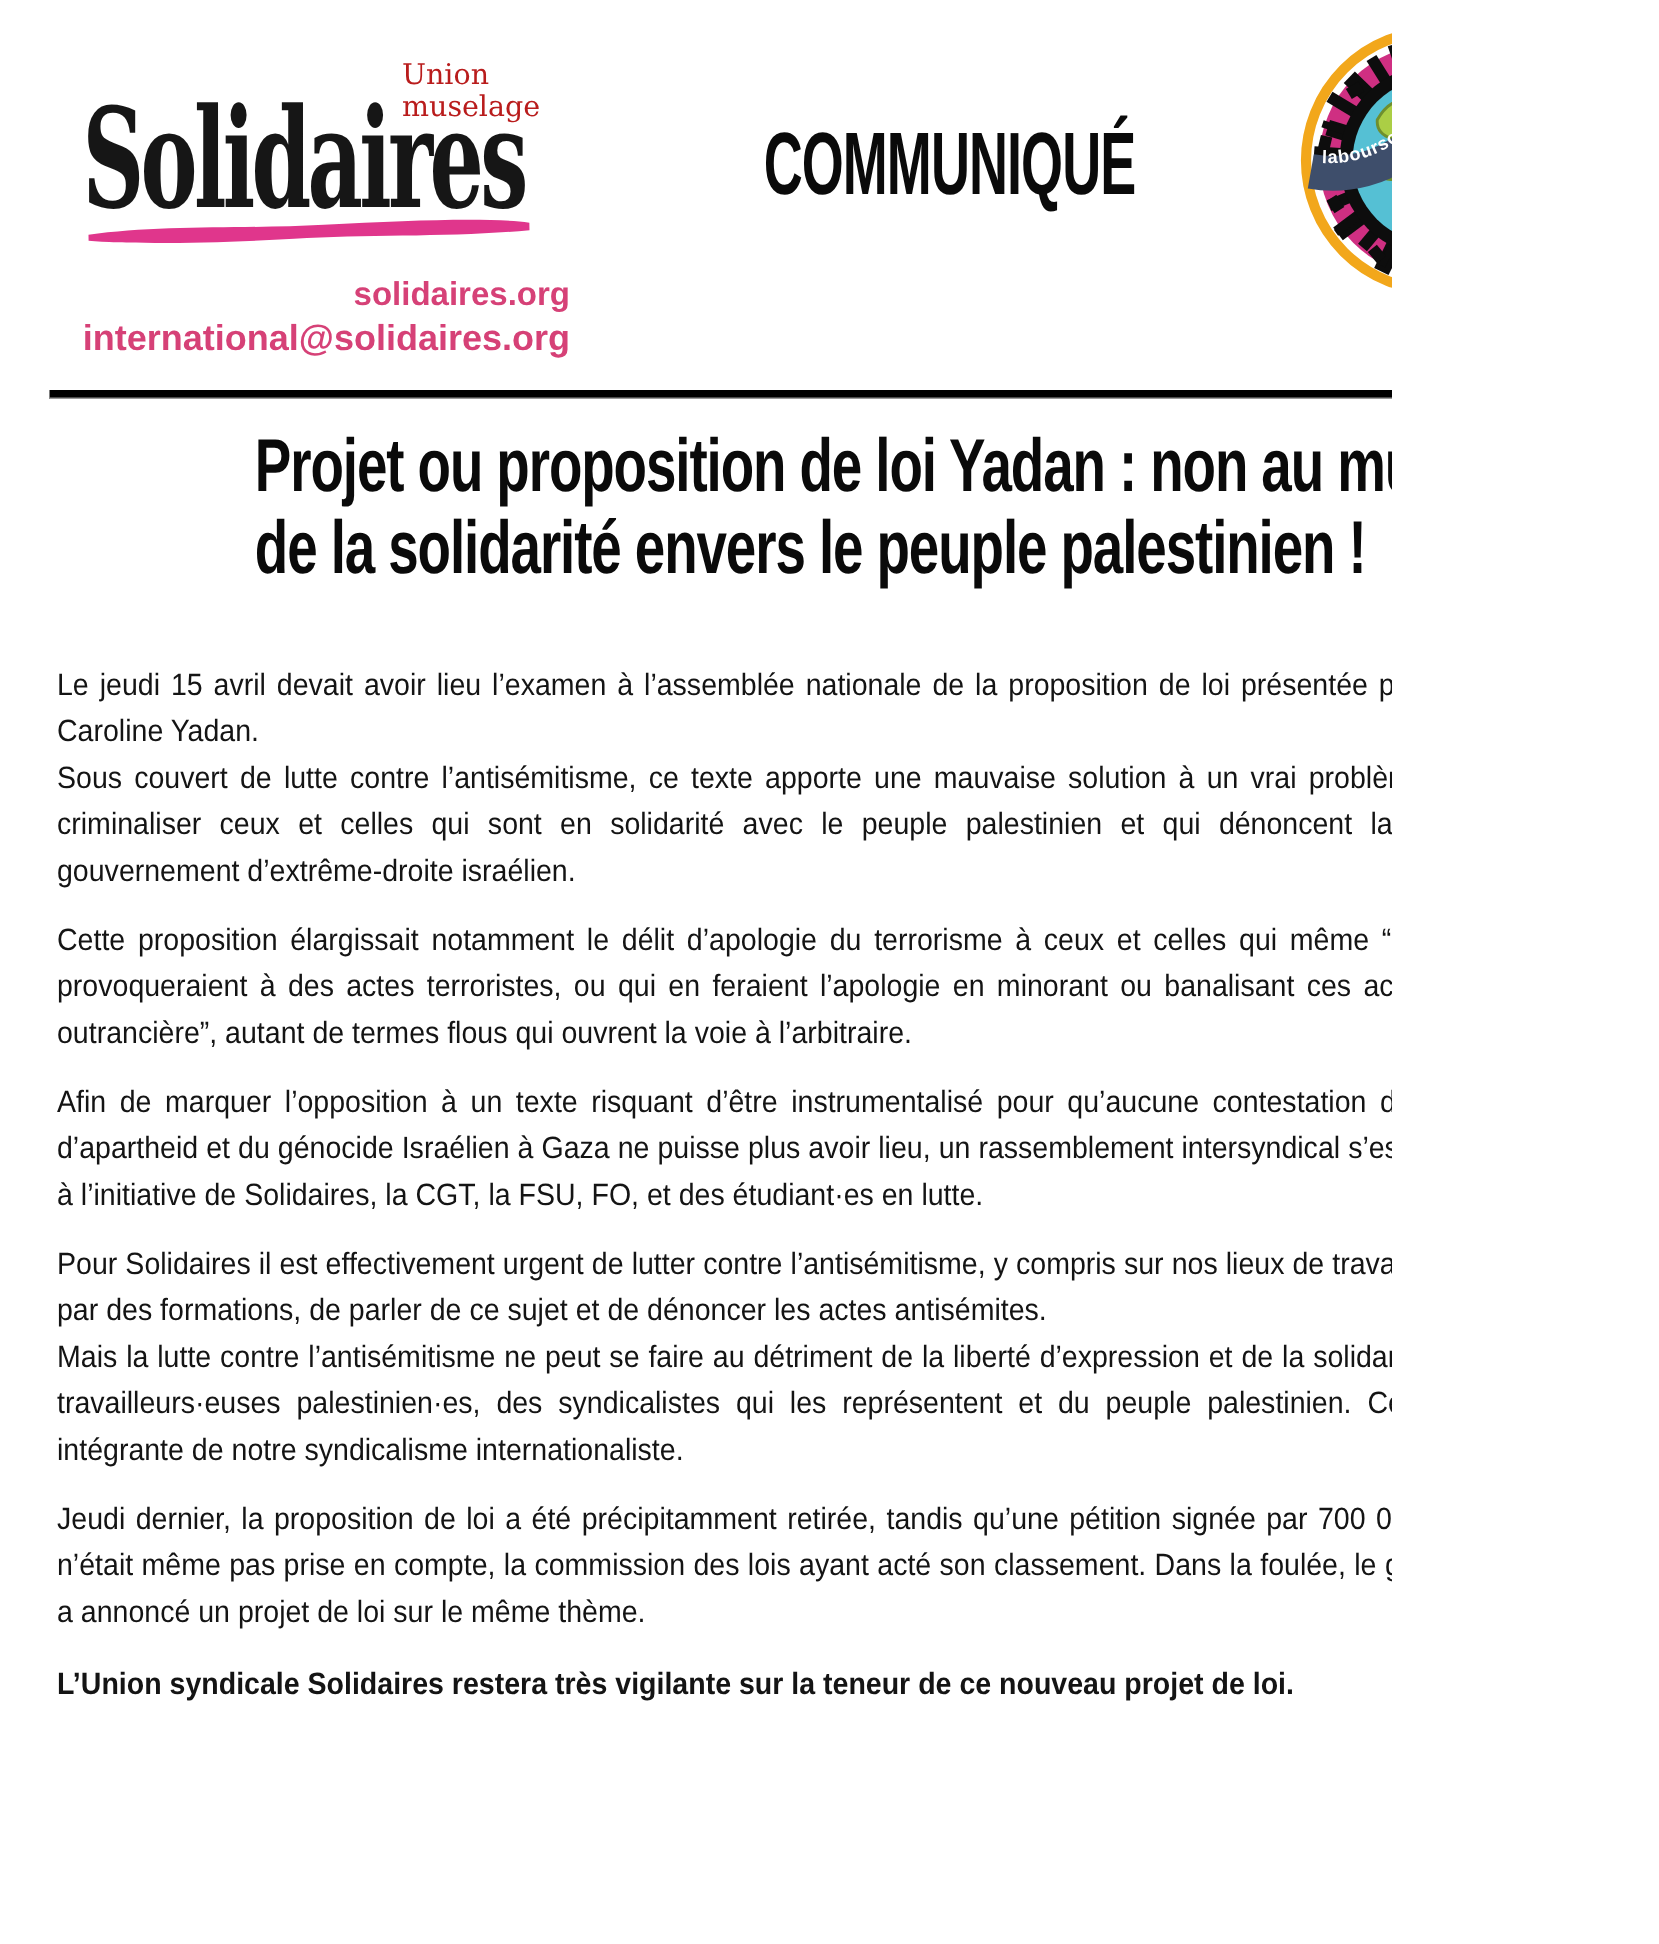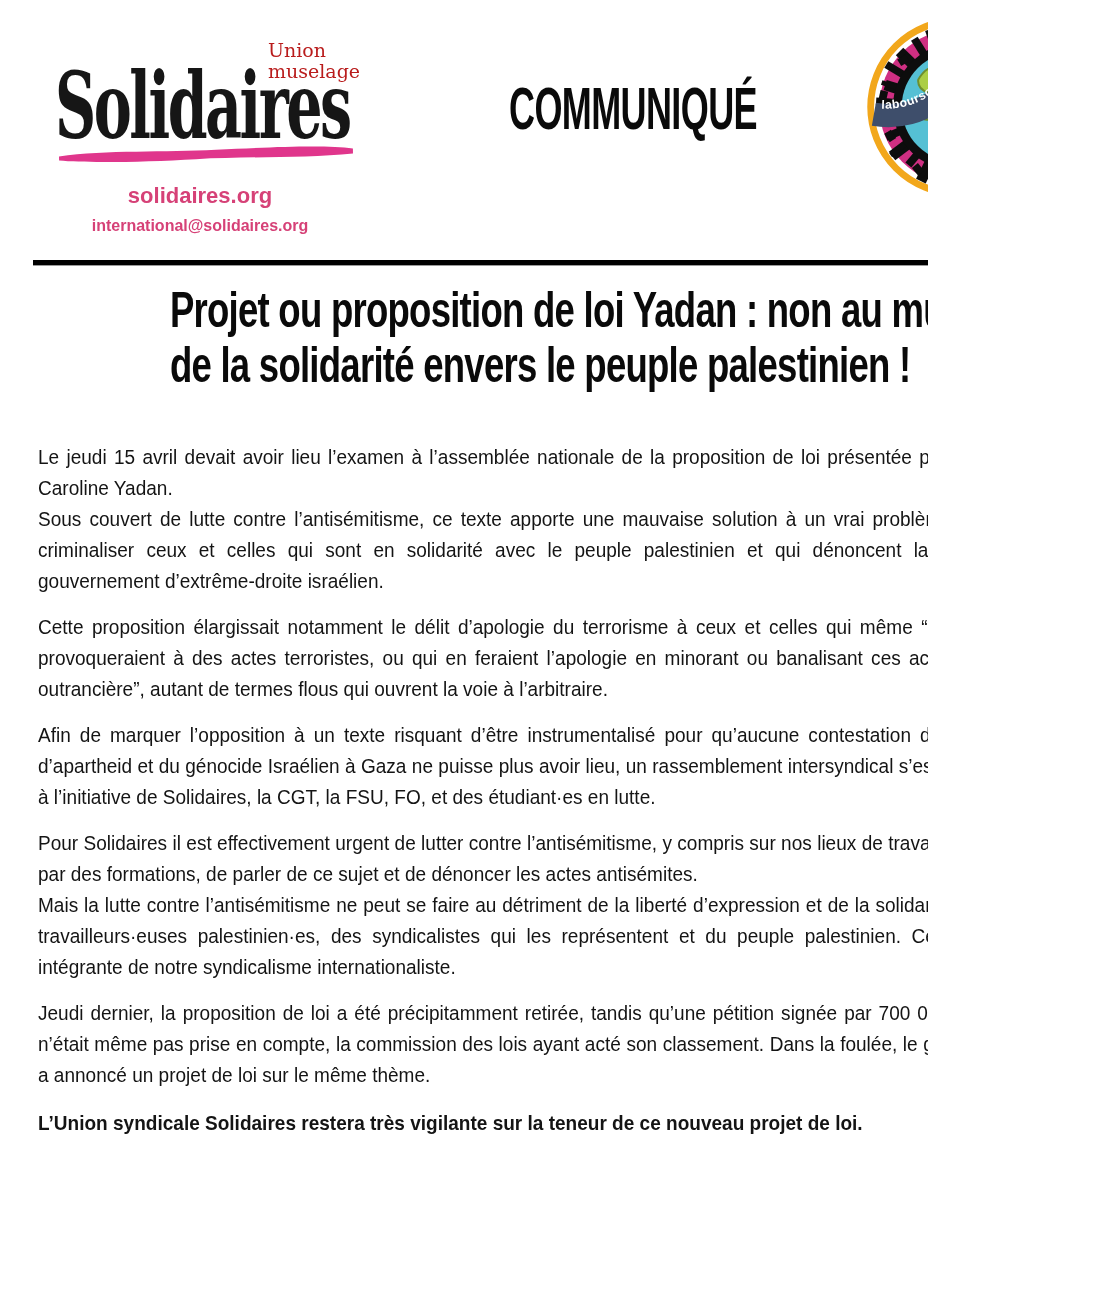--- a/index.html
+++ b/index.html
@@ -22,24 +22,24 @@
     white-space:nowrap;
   }
   .union-sub {
     position:absolute; left:268px; top:40px;
     font-family:"DejaVu Serif", serif;
     font-size:19px; line-height:21px; color:#b91c1c;
   }
   .brush { position:absolute; left:56px; top:141px; transform:rotate(-1deg); }
   .contacts {
     position:absolute; left:20px; top:181px; width:360px;
-    text-align:center; font-weight:bold; line-height:30px;
+    text-align:right; font-weight:bold; line-height:30px;
   }
   .contacts .site  { font-size:22px; }
-  .contacts .mail  { font-size:16px; }
+  .contacts .mail  { font-size:24px; }
   .communique {
     position:absolute; left:633px; top:80px;
     font-weight:bold; font-size:59px; line-height:1;
     letter-spacing:-1px; color:#0a0a0a; white-space:nowrap;
     transform:translateX(-50%) scaleX(0.61);
   }
   .intl-logo { position:absolute; left:860px; top:10px; width:194px; height:194px; }
 
   
   .divider {

